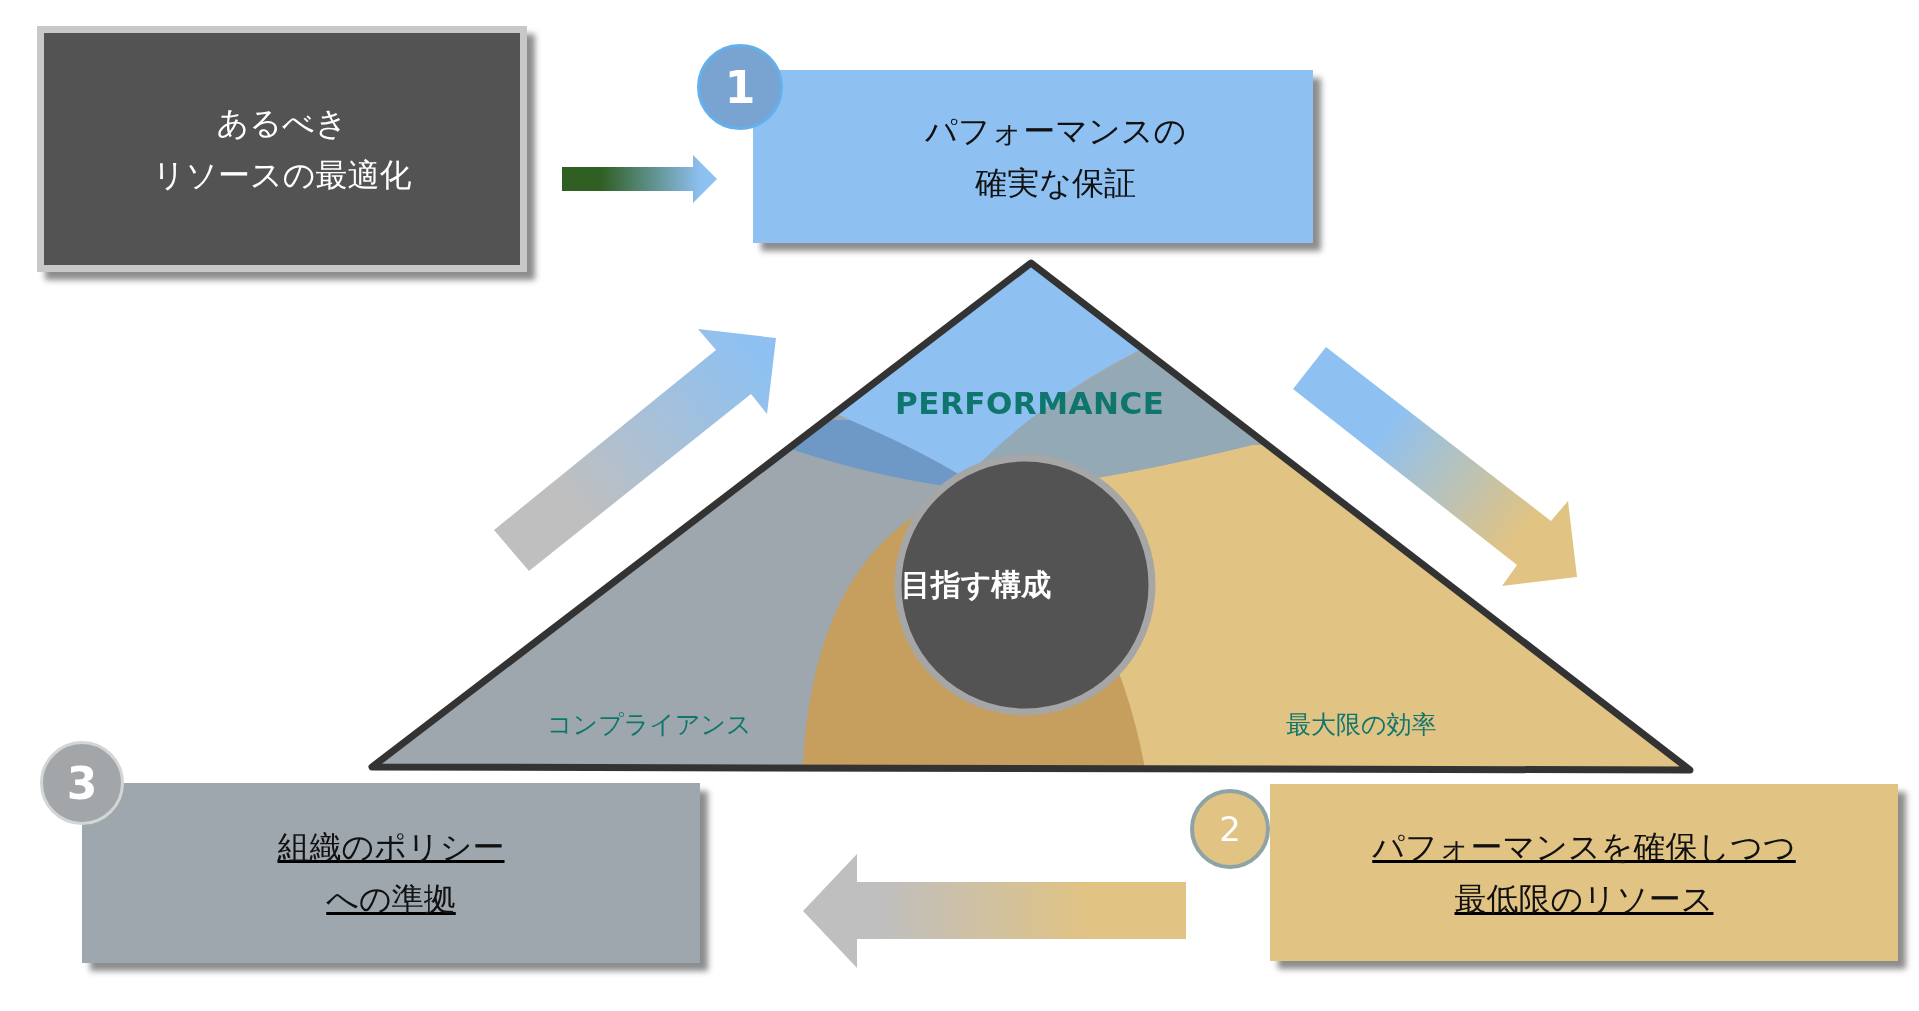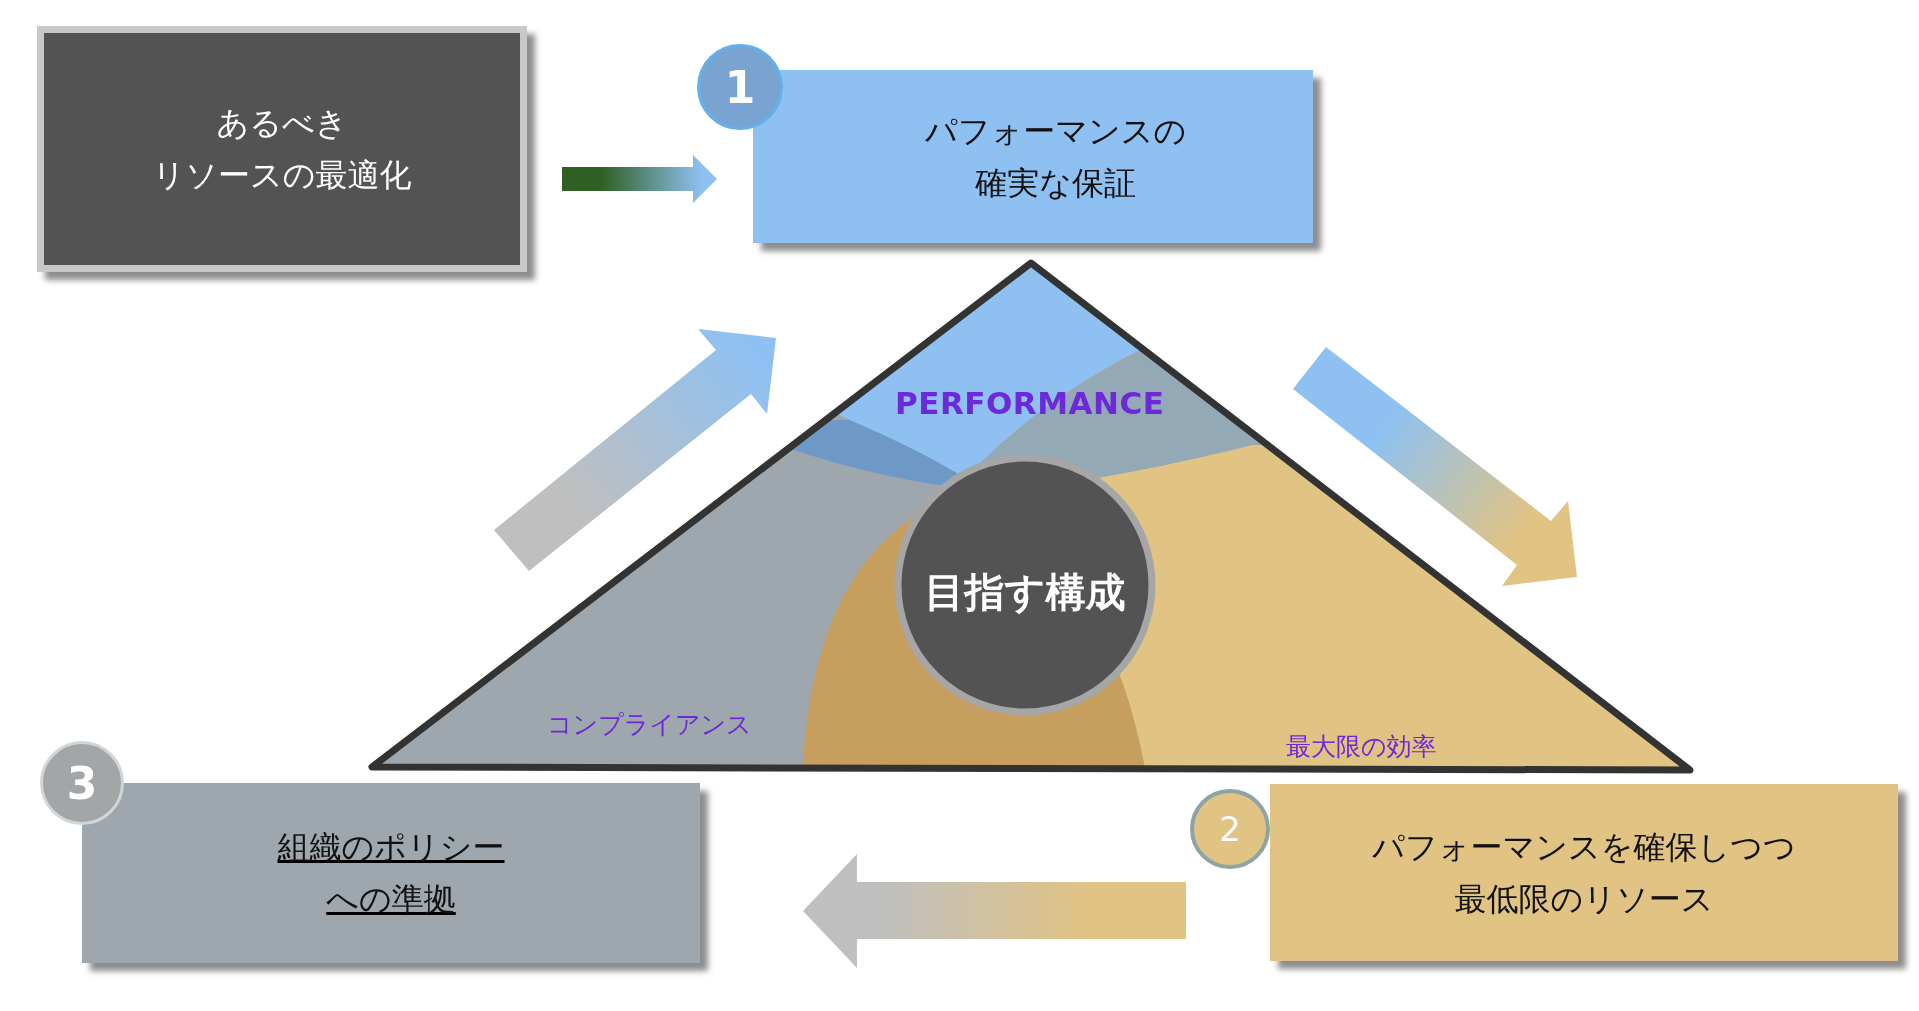--- a/index.html
+++ b/index.html
@@ -8,34 +8,34 @@
   .box { position: absolute; display: flex; align-items: center; justify-content: center;
          text-align: center; box-shadow: 8px 8px 6px rgba(0,0,0,0.45); }
   .box .txt { font-size: 32px; line-height: 52px; white-space: pre-line; }
   #box-goal { left: 37px; top: 26px; width: 490px; height: 246px; background: #535353;
               border: 7px solid #c8c8c8; box-sizing: border-box; }
   #box-goal .txt { color: #ffffff; }
   #box-perf { left: 753px; top: 70px; width: 560px; height: 173px; background: #8ec1f2; }
   #box-perf .txt { color: #111111; margin-left: 45px; }
   #box-comp { left: 82px; top: 783px; width: 618px; height: 180px; background: #9da7ad; text-decoration: underline; }
   #box-comp .txt { color: #111111; }
-  #box-eff { left: 1270px; top: 784px; width: 628px; height: 177px; background: #e1c383; }
+  #box-eff { left: 1270px; top: 784px; width: 628px; height: 177px; background: #e1c383; text-decoration: underline; }
   #box-eff .txt { color: #111111; }
   .badge { position: absolute; border-radius: 50%; display: flex; align-items: center; justify-content: center;
            font-weight: bold; color: #ffffff; box-sizing: border-box; }
   #badge-1 { left: 697px; top: 44px; width: 86px; height: 86px; background: #79a3d1; border: 3px solid #64b0ea; font-size: 44px; }
   #badge-3 { left: 40px; top: 741px; width: 84px; height: 84px; background: #a3a6a8; border: 3px solid #d3d6d6; font-size: 44px; }
   #badge-2 { left: 1190px; top: 789px; width: 80px; height: 80px; background: #e1c383; border: 4px solid #8da3a6; font-size: 34px; font-weight: normal; }
   svg#diagram { position: absolute; left: 0; top: 0; }
-  .lbl { position: absolute; font-size: 25px; color: #6d28d9; white-space: nowrap; }
+  .lbl { position: absolute; font-size: 25px; color: #0f766e; white-space: nowrap; }
   #lbl-perf { left: 895px; top: 385px; font-size: 31px; font-weight: bold; letter-spacing: 0.5px; }
   #lbl-comp { left: 547px; top: 708px; }
-  #lbl-eff { left: 1286px; top: 730px; }
-  #center-text { position: absolute; left: 895px; top: 565px; width: 260px; text-align: center;
-                 font-size: 40px; font-weight: bold; color: #ffffff; }
+  #lbl-eff { left: 1286px; top: 708px; }
+  #center-text { position: absolute; left: 846px; top: 565px; width: 260px; text-align: center;
+                 font-size: 30px; font-weight: bold; color: #ffffff; }
 </style>
 </head>
 <body>
 
 <svg id="diagram" width="1919" height="1011" viewBox="0 0 1919 1011">
   <defs>
     <linearGradient id="g-top" x1="0" y1="0" x2="1" y2="0">
       <stop offset="0" stop-color="#2f5f22"></stop>
       <stop offset="0.25" stop-color="#2f5f22"></stop>
       <stop offset="0.9" stop-color="#8ec1f2"></stop>

